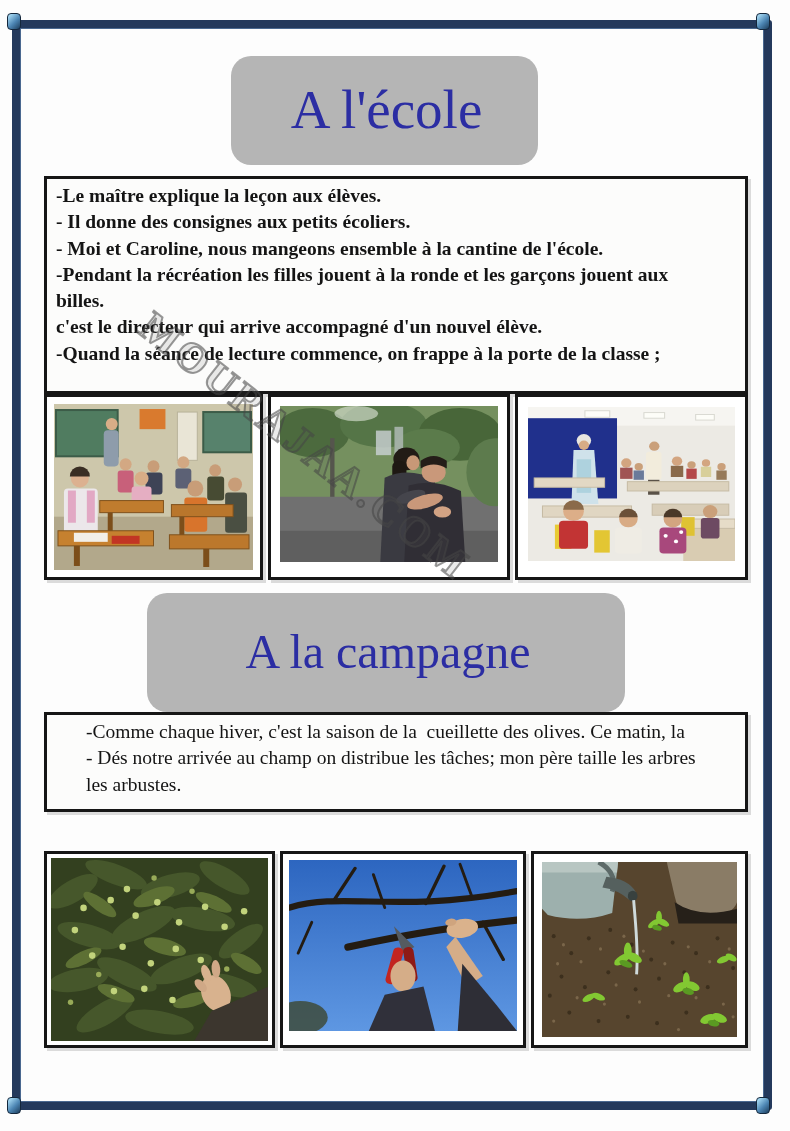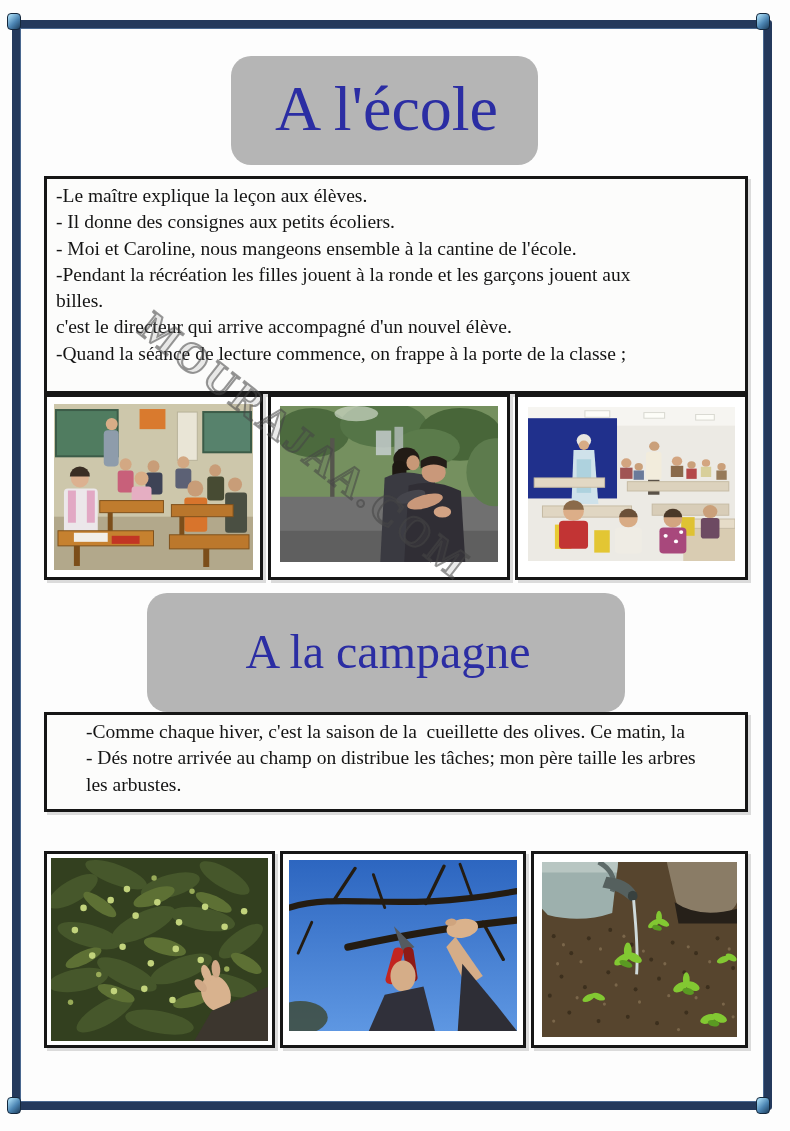--- a/index.html
+++ b/index.html
@@ -33,32 +33,32 @@
     display:flex; align-items:center; justify-content:center;
     background: linear-gradient(100deg,#c6c6c6 0%,#f2f2f2 30%,#fbfbfb 55%,#dddddd 80%,#c3c3c3 100%);
     border:1px solid #9e9e9e; border-radius:16px;
     color:#2b2da3;
   }
   .title-btn::before {
     content:""; position:absolute; z-index:-1;
     inset:-8px -9px -11px -13px;
     background:#b5b5b5; border-radius:20px;
   }
-  .title-school { left:243px; top:63px; width:287px; height:92px; font-size:64px;justify-content:center; }
+  .title-school { left:243px; top:63px; width:287px; height:92px; font-size:55px;justify-content:center; }
   .title-campagne { left:159px; top:600px; width:458px; height:102px; font-size:48px; }
 
   
   .textbox {
     position:absolute; left:44px; width:704px;
     border:3px solid #161616; background:#fcfcfb;
     padding:4px 9px 0 9px; font-size:19.5px; color:#141414;
     box-shadow: 3px 3px 0 rgba(120,120,120,.25);
   }
   .textbox .line { white-space:pre-wrap; line-height:26.3px; }
-  .textbox-school   { top:176px; height:218px; }
+  .textbox-school   { top:176px; height:218px;font-weight:bold; }
   .textbox-campagne { top:712px; height:100px;padding-left:39px; }
 
   
   .photo-row { position:absolute; left:44px; display:flex; gap:5px; z-index:1; }
   .photo-row-school   { top:394px; height:186px; }
   .photo-row-campagne { top:851px; height:197px; }
   .photo-box {
     border:3px solid #161616; background:#fff; height:100%;
     box-shadow: 3px 3px 0 rgba(120,120,120,.25);
   }

